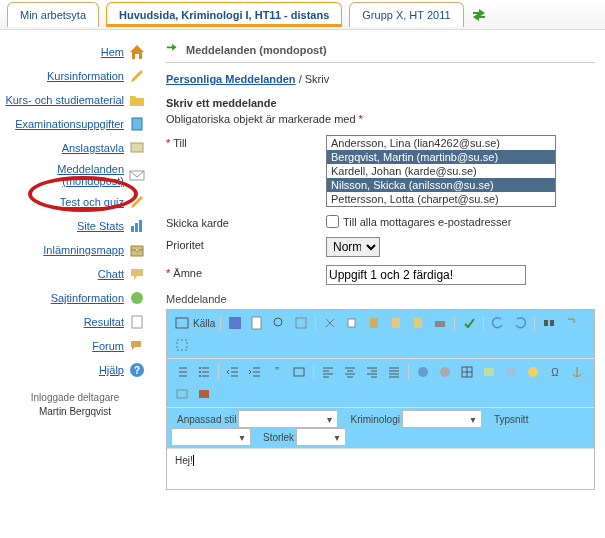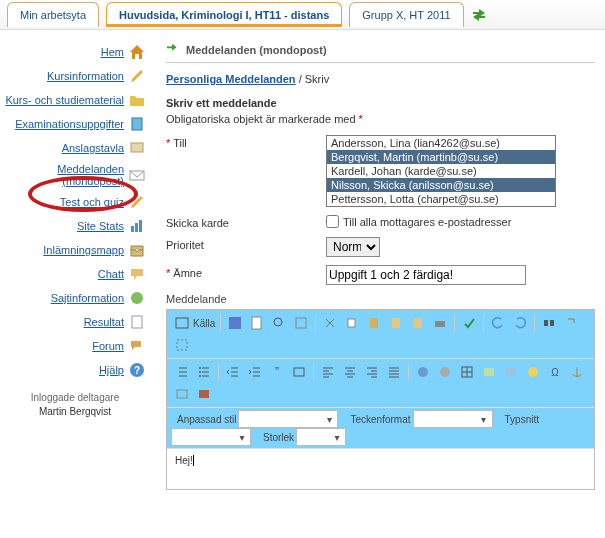--- a/index.html
+++ b/index.html
@@ -450,21 +450,21 @@
               <rect x="2" y="3" width="10" height="8" fill="#b06040"></rect>
             </svg>
           </span>
       </div>
       <div class="erow">
         <span class="elbl">Anpassad stil</span>
         <span class="ecombo wide">
             <input type="text" readonly="" style="">
             <span class="dd">▾</span>
           </span>
-        <span class="elbl">Teckenformat</span>
+        <span class="elbl">Kriminologi</span>
         <span class="ecombo">
             <input type="text" readonly="" style="">
             <span class="dd">▾</span>
           </span>
         <span class="elbl">Typsnitt</span>
         <span class="ecombo">
             <input type="text" readonly="" style="">
             <span class="dd">▾</span>
           </span>
         <span class="elbl">Storlek</span>

